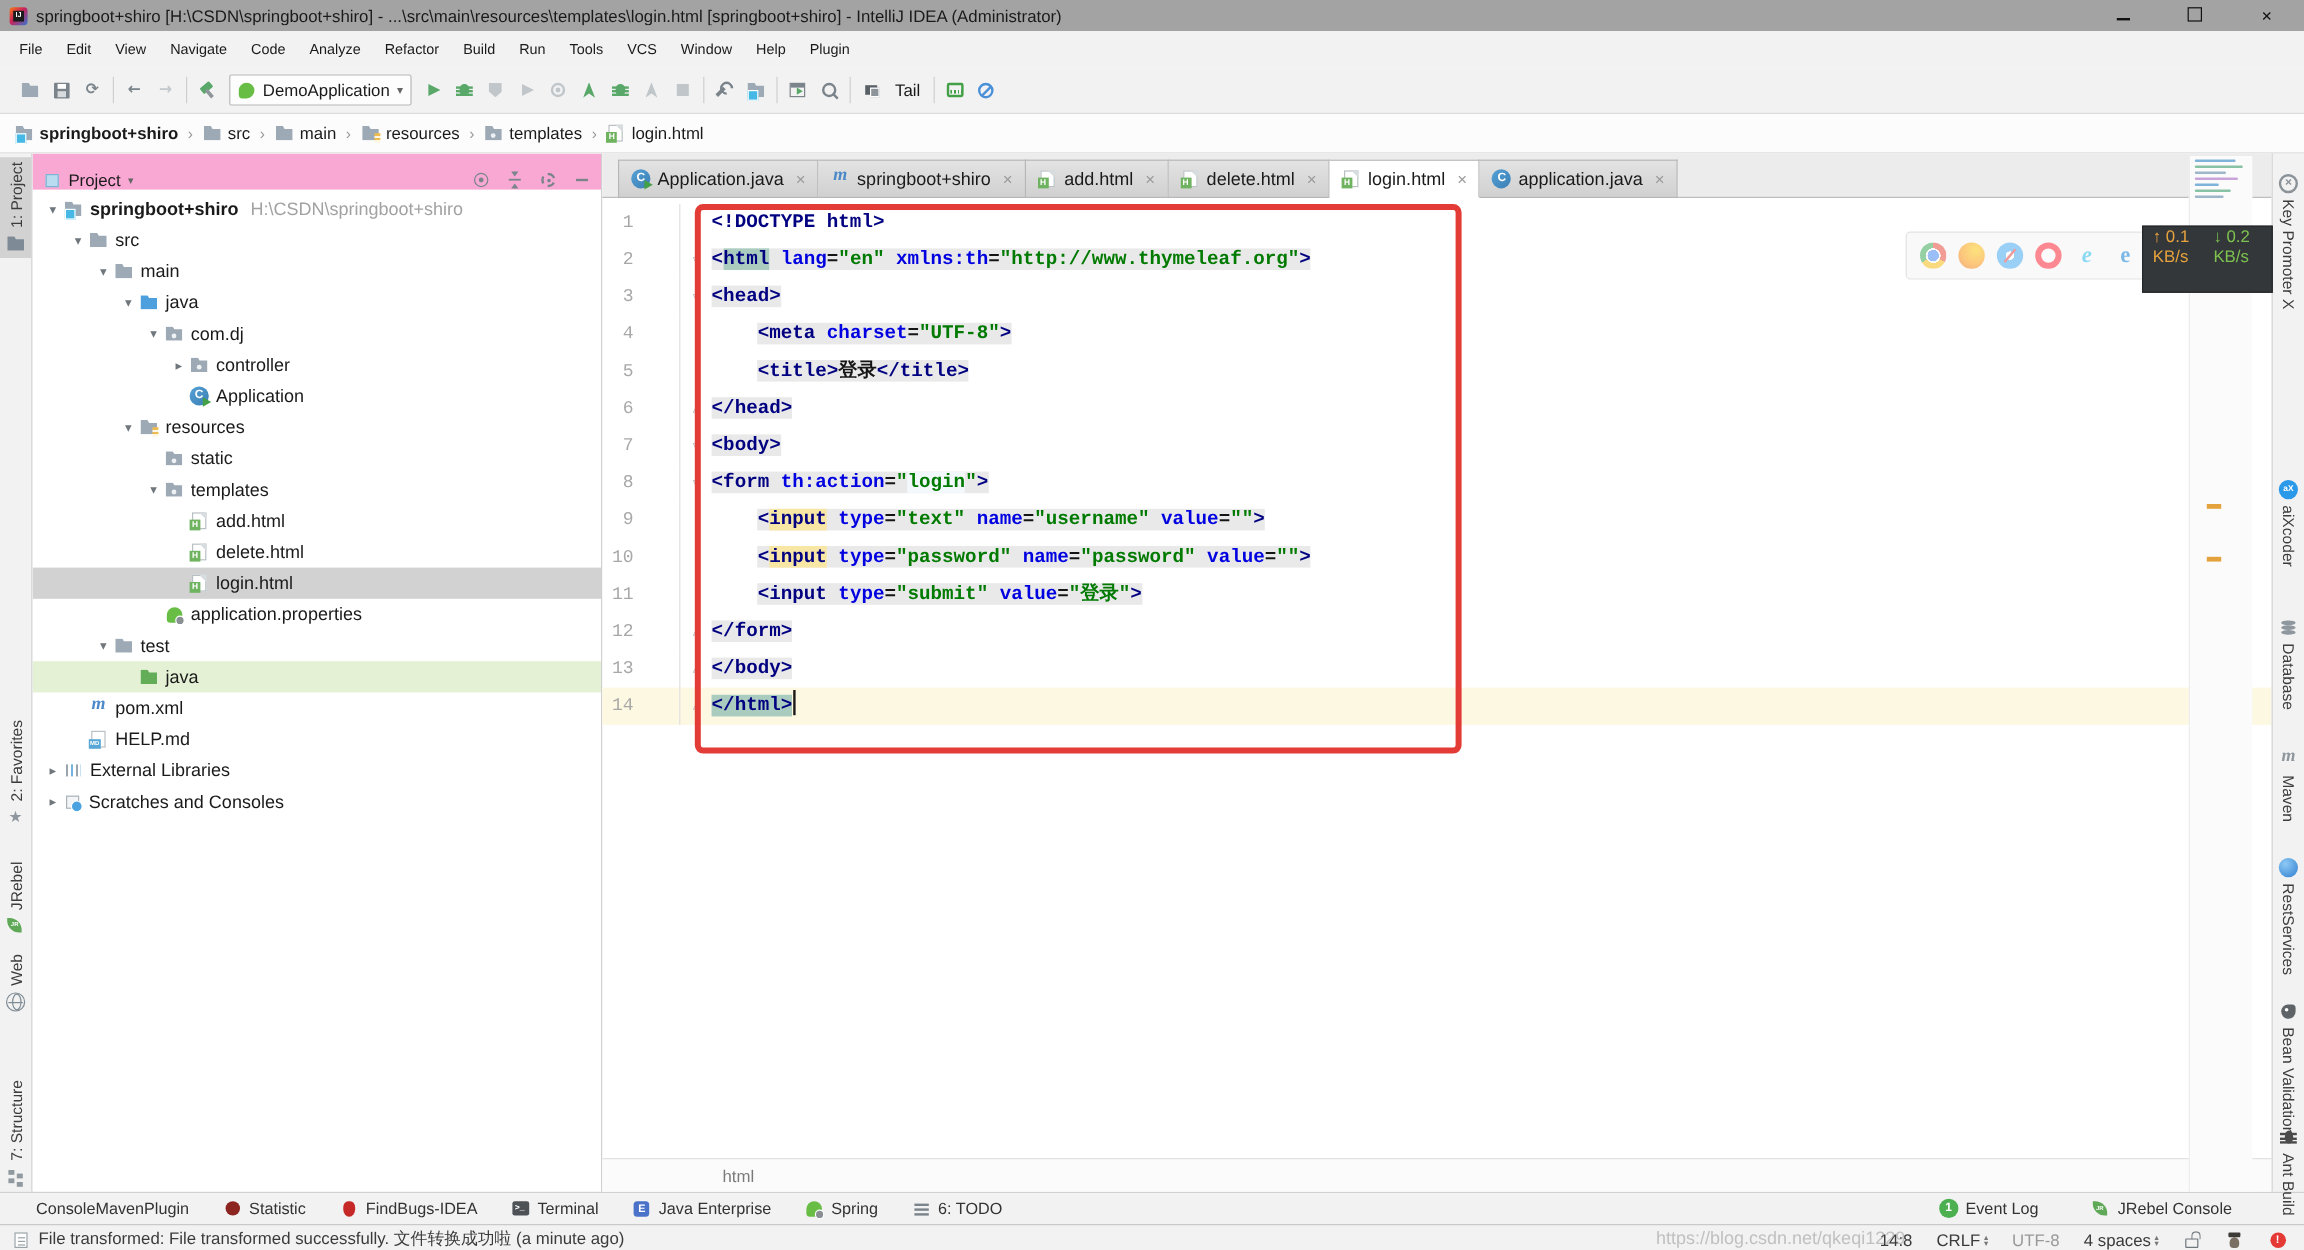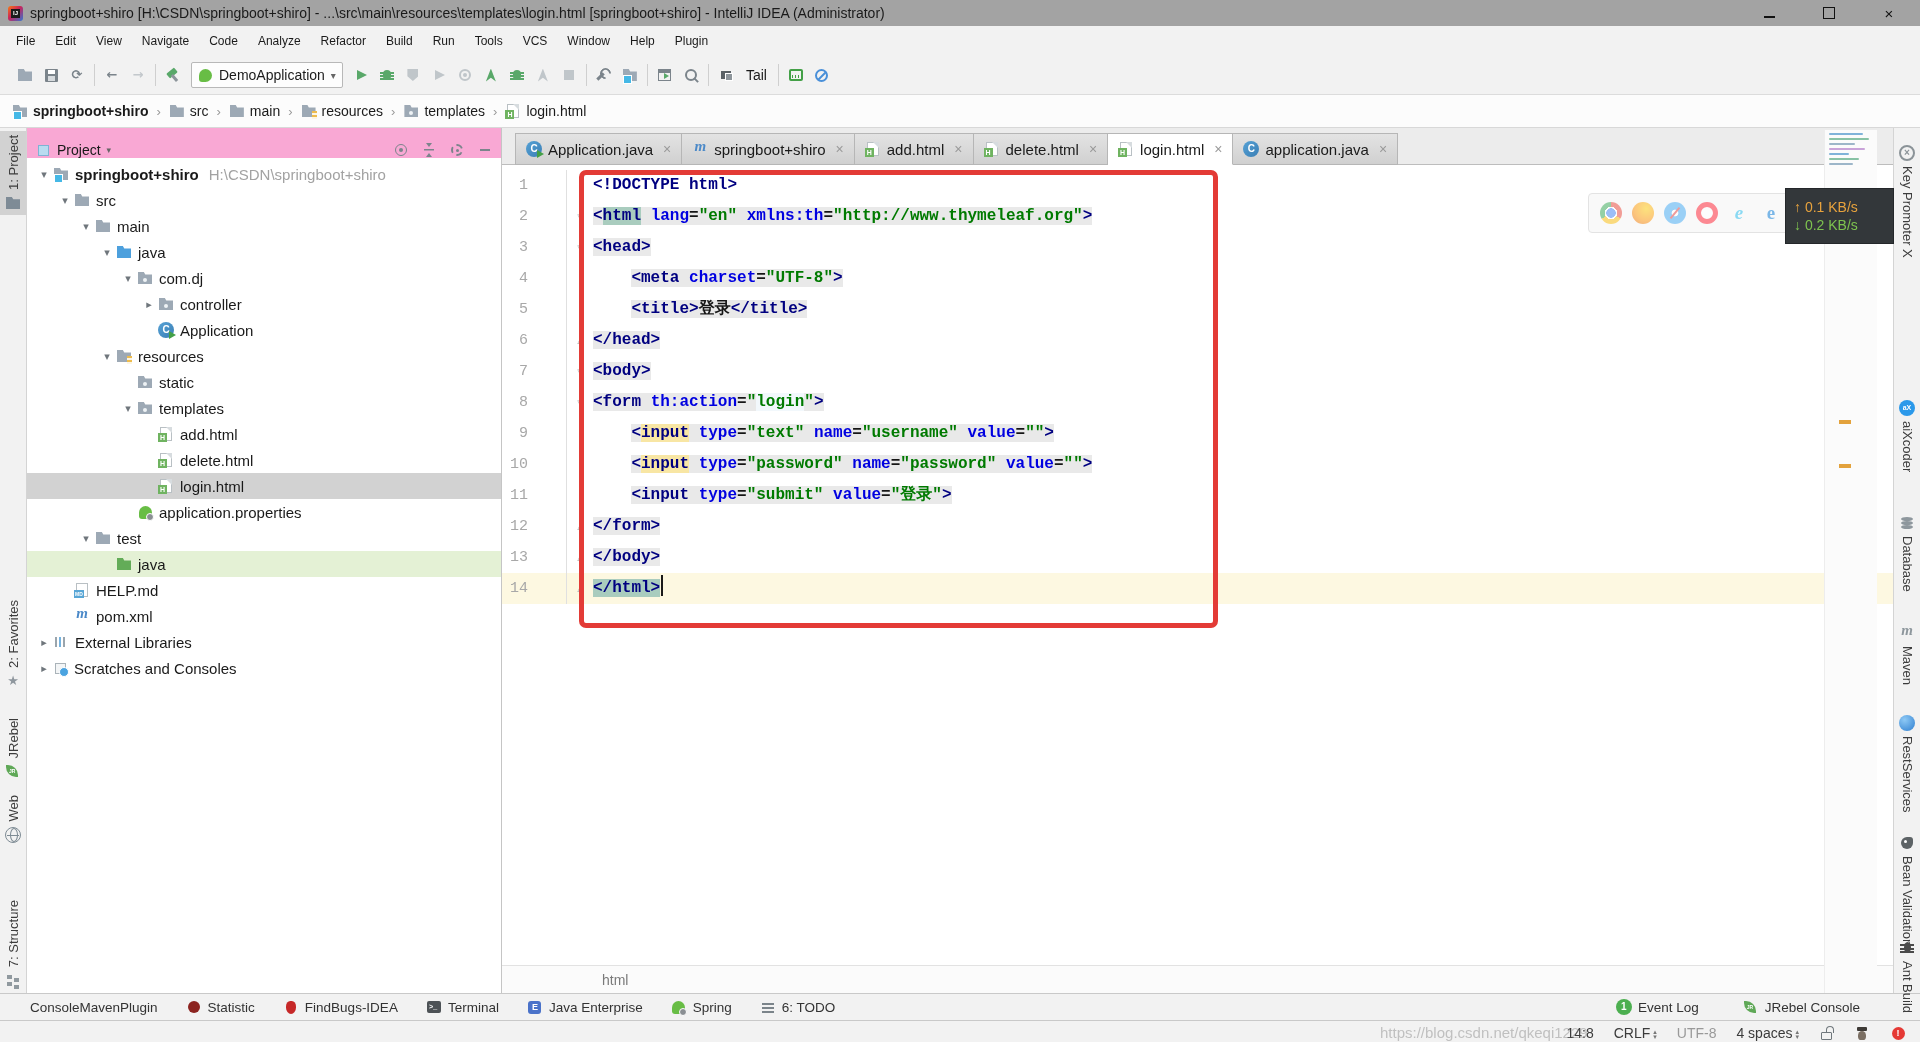--- a/index.html
+++ b/index.html
@@ -87,21 +87,21 @@
   .br{width:22px;height:22px;border-radius:50%;opacity:.5;position:relative;flex:none}
   .br-chrome{background:radial-gradient(circle at 50% 50%,#4285f4 0 30%,#fff 31% 39%,transparent 40%),
              conic-gradient(#ea4335 0 33%,#fbbc05 0 66%,#34a853 0)}
   .br-firefox{background:radial-gradient(circle at 65% 30%,#ffcb00,#ff9500 55%,#e66000)}
   .br-safari{background:radial-gradient(circle at 50% 50%,#fff 0 22%,#3da8f5 23%)}
   .br-safari::before{content:"";position:absolute;left:10px;top:4px;width:2px;height:14px;background:#e53e3e;transform:rotate(40deg)}
   .br-opera{background:#fff;border:5px solid #ff1b2d;box-sizing:border-box}
   .br-ie::before,.br-edge::before{content:"e";position:absolute;inset:0;text-align:center;font:bold italic 19px/22px "Liberation Serif",serif;color:#1ebbee}
   .br-edge::before{color:#0078d7;font-style:normal}
   .speed-widget{position:absolute;left:1283px;top:23px;width:99px;height:54px;background:#33373a;border:1px solid #24272a;
-                z-index:6;display:flex;flex-direction:column;justify-content:center;gap:2px;padding-left:8px;font-size:14px}
+                z-index:6;display:flex;flex-direction:row;justify-content:center;gap:2px;padding-left:8px;font-size:14px}
   .speed-up{color:#e8a33d}.speed-dn{color:#7ec34f}
   .minimap{position:absolute;top:2px;bottom:0;right:16px;width:52px;background:#fbfbfb;border-left:1px solid #ededed;z-index:2}
   .mm-bar{height:2px;margin:3px 4px 0 4px;border-radius:1px}
   .mm-mark{position:absolute;right:26px;width:12px;height:4px;background:#e3a23c}
   .ebottom{height:27px;border-top:1px solid #e2e2e2;background:#fbfbfb;display:flex;align-items:center;
            padding-left:100px;font-size:14px;color:#7a7a7a}
   
   .toolwinbar{height:26px;background:#f2f2f2;border-top:1px solid #c9c9c9;display:flex;align-items:center;
               padding:0 60px 0 30px;font-size:13.5px;color:#333}
   .twb-item{display:flex;align-items:center;gap:6px;margin-right:28px}
@@ -454,27 +454,27 @@
             <span class="ic ic-folder"></span>
             <span class="lbl">test</span>
           </div>
           <div class="trow hl" style="padding-left: 71px;">
             <span class="chev"></span>
             <span class="ic ic-folder-test"></span>
             <span class="lbl">java</span>
           </div>
           <div class="trow" style="padding-left: 29px;">
             <span class="chev"></span>
+            <span class="ic ic-maven"></span>
+            <span class="lbl">pom.xml</span>
+          </div>
+          <div class="trow" style="padding-left: 29px;">
+            <span class="chev"></span>
             <span class="ic ic-md"></span>
             <span class="lbl">HELP.md</span>
-          </div>
-          <div class="trow" style="padding-left: 29px;">
-            <span class="chev"></span>
-            <span class="ic ic-maven"></span>
-            <span class="lbl">pom.xml</span>
           </div>
           <div class="trow" style="padding-left: 8px;">
             <span class="chev">▸</span>
             <span class="ic ic-lib"></span>
             <span class="lbl">External Libraries</span>
           </div>
           <div class="trow" style="padding-left: 8px;">
             <span class="chev">▸</span>
             <span class="ic ic-scratch"></span>
             <span class="lbl">Scratches and Consoles</span>
@@ -697,20 +697,24 @@
           <span>Event Log</span>
         </span>
         <span class="twb-item">
           <span class="ic ic-jrebel"></span>
           <span>JRebel Console</span>
         </span>
       </span>
     </div>
 
   <div class="statusbar">
+    <span class="status-left">
+      <span class="ic ic-doc-status"></span>
+      <span>File transformed: File transformed successfully. 文件转换成功啦 (a minute ago)</span>
+    </span>
     <span class="status-right" id="statusright">
         <span>14:8</span>
         <span>CRLF<span class="updown">
             <span>▴</span>
             <span>▾</span>
           </span></span>
         <span class="dim">UTF-8</span>
         <span>4 spaces<span class="updown">
             <span>▴</span>
             <span>▾</span>

